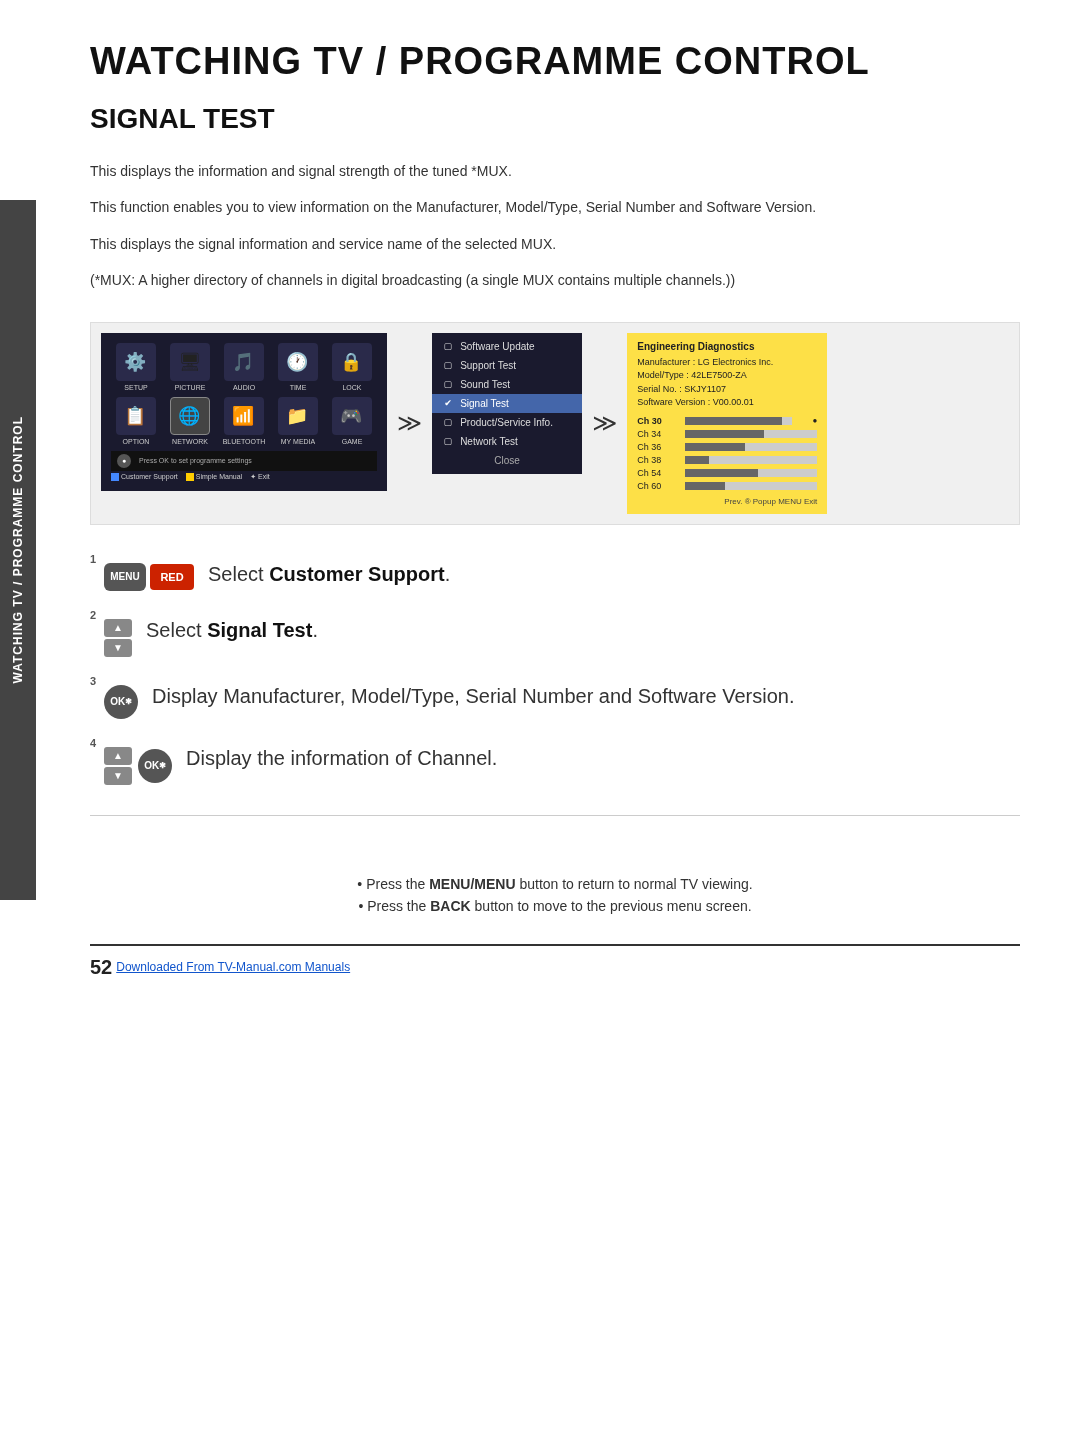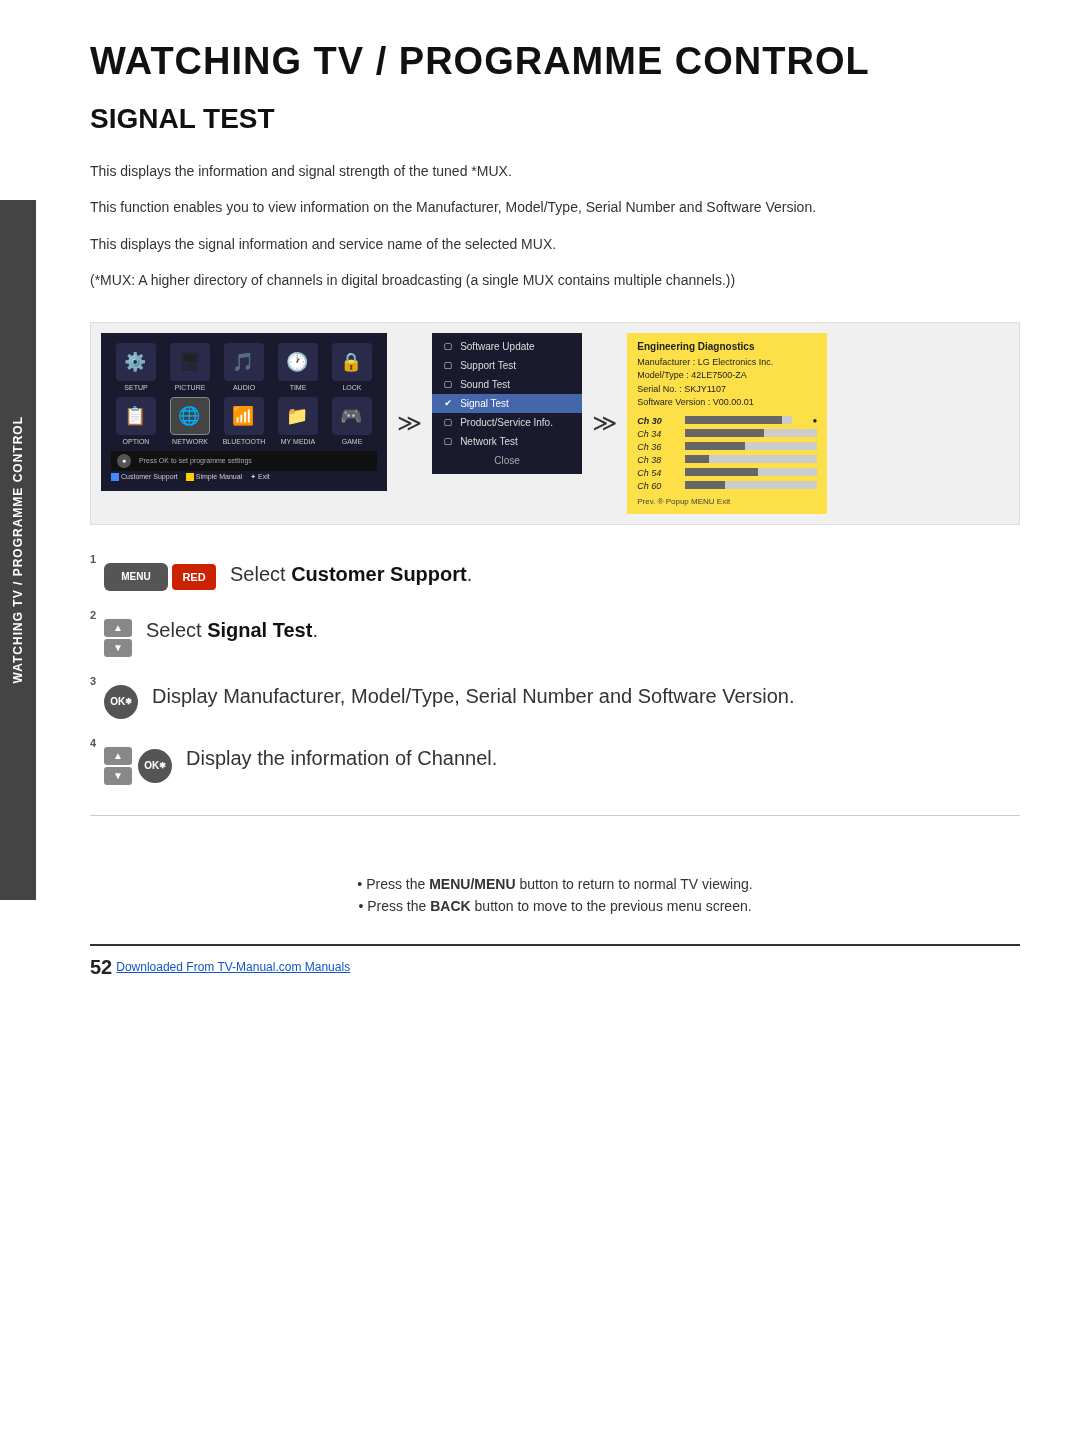--- a/index.html
+++ b/index.html
@@ -207,23 +207,23 @@
       font-weight: bold;
       font-size: 10px;
       margin-bottom: 4px;
     }
     .eng-info {
       margin-bottom: 6px;
       line-height: 1.5;
     }
     .ch-row {
       display: flex;
+      align-items: center;
       gap: 20px;
       margin-bottom: 3px;
-      font-style: italic;
     }
     .ch-label {
       font-size: 9px;
       font-weight: bold;
       min-width: 28px;
     }
     .ch-bar-container {
       flex: 1;
       height: 8px;
       background: #ccc;
@@ -232,20 +232,21 @@
       height: 100%;
       background: #666;
     }
     .ch-dot {
       font-size: 8px;
     }
     .eng-footer {
       margin-top: 6px;
       font-size: 8px;
       color: #444;
+      text-align: right;
     }
 
     
     .steps-section {
       margin: 20px 0;
     }
     .step-row {
       display: flex;
       align-items: flex-start;
       gap: 14px;
@@ -265,21 +266,21 @@
       align-items: center;
       justify-content: center;
       font-size: 11px;
       font-weight: bold;
       position: relative;
     }
     .step-btn.menu-btn {
       background: #555;
       color: #fff;
       border-radius: 6px;
-      width: 64px;
+      width: 42px;
       height: 28px;
       font-size: 10px;
     }
     .step-btn.red-btn {
       background: #cc2200;
       color: #fff;
       border-radius: 4px;
       width: 44px;
       height: 26px;
       font-size: 11px;

